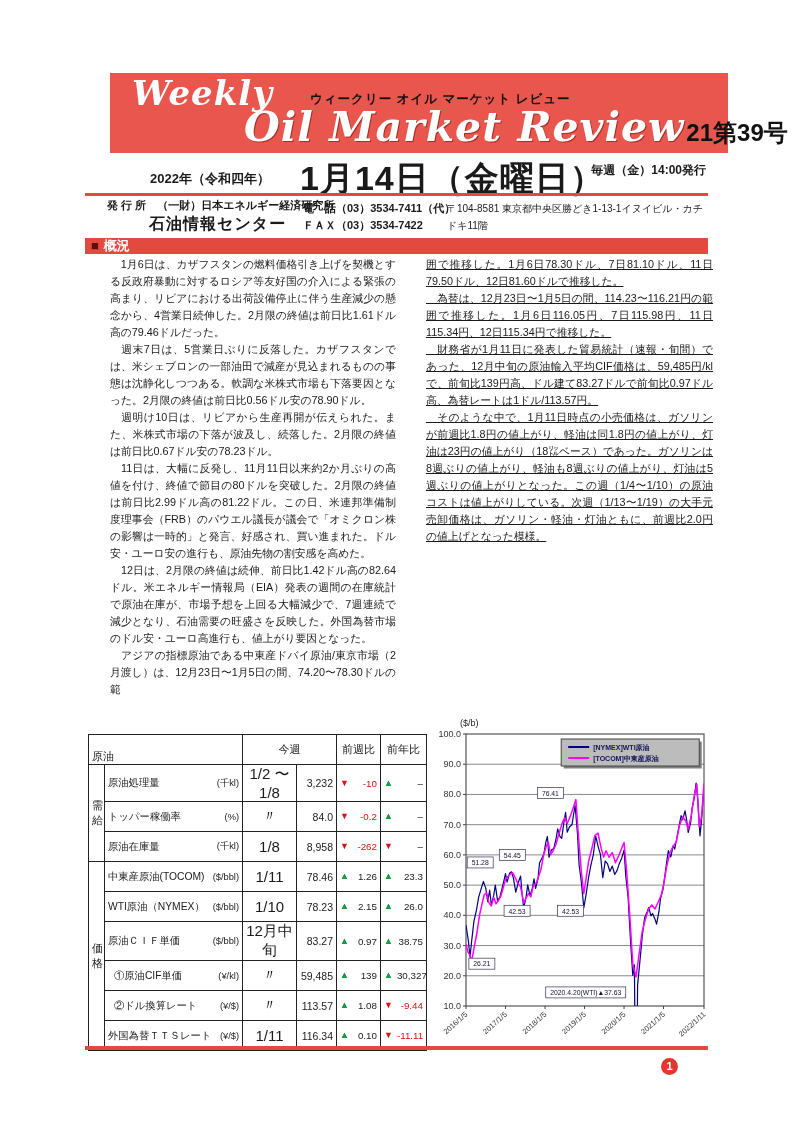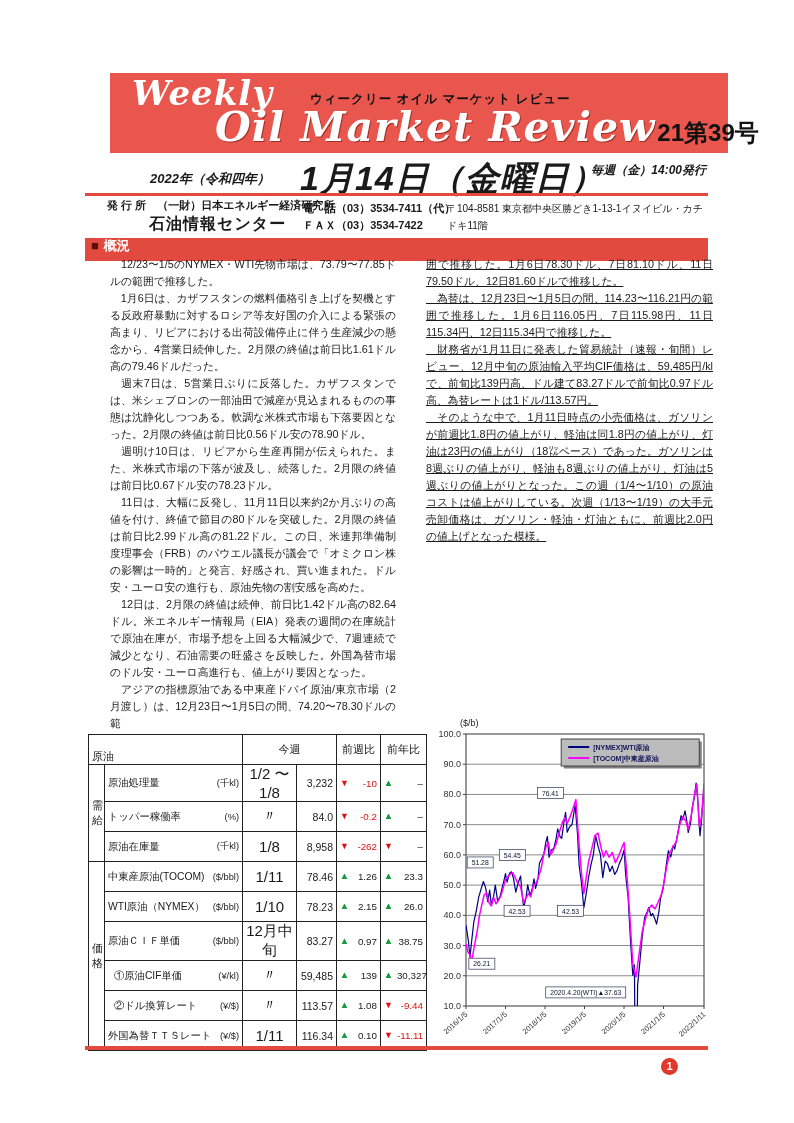--- a/index.html
+++ b/index.html
@@ -3,39 +3,39 @@
 <meta charset="utf-8">
 <style>
   html,body{margin:0;padding:0;background:#ffffff;}
   .page{position:relative;width:794px;height:1123px;background:#fff;overflow:hidden;
         font-family:"Liberation Sans",sans-serif;color:#1a1a1a;}
   
   .banner{position:absolute;left:110px;top:73px;width:580px;height:80px;background:#e8564d;padding-left:38px;}
   .w-script{position:absolute;left:22px;top:0px;color:#fff;font-family:"DejaVu Serif",serif;
             font-style:italic;font-weight:bold;font-size:34px;letter-spacing:1px;}
   .kata{position:absolute;left:200px;top:18px;color:#111;font-weight:bold;font-size:12.5px;letter-spacing:1px;}
-  .omr-row{position:absolute;left:105px;top:30px;white-space:nowrap;}
+  .omr-row{position:absolute;left:134px;top:30px;white-space:nowrap;}
   .omr{color:#fff;font-family:"DejaVu Serif",serif;font-style:italic;font-weight:bold;
        font-size:41px;letter-spacing:1px;text-shadow:1px 1px 0 #a03028;}
   .issue{color:#111;font-weight:bold;font-size:24px;margin-left:2px;}
   
-  .daterow{position:absolute;left:85px;top:156px;width:623px;height:36px;font-style:italic;}
+  .daterow{position:absolute;left:85px;top:156px;width:623px;height:36px;}
   .year{position:absolute;left:65px;top:14px;font-size:13px;font-weight:bold;}
   .bigdate{position:absolute;left:215px;top:0px;font-size:34px;font-weight:bold;letter-spacing:1px;}
   .sched{position:absolute;right:2px;top:6px;font-size:12px;font-weight:bold;}
   .rule-thin{position:absolute;left:85px;width:623px;height:3px;background:#e2493f;}
   
   .pub{position:absolute;left:85px;top:198px;width:623px;height:36px;font-size:11px;}
   .pub .c1{position:absolute;left:22px;top:0;}
   .pub .c1 .l1{font-weight:bold;font-size:11px;}
   .pub .c1 .l2{font-weight:bold;font-size:16px;margin-top:1px;margin-left:42px;letter-spacing:1px;}
   .pub .c2{position:absolute;left:218px;top:2px;line-height:17px;font-weight:bold;}
   .pub .c3{position:absolute;left:362px;top:2px;line-height:17px;font-size:10px;}
   
-  .secbar{position:absolute;left:85px;top:238px;width:623px;height:23px;background:#e2493f;
+  .secbar{position:absolute;left:85px;top:238px;width:623px;height:16px;background:#e2493f;
           color:#fff;font-weight:bold;font-size:13px;line-height:16px;}
   .secbar .sq{color:#5d100a;margin:0 5px 0 6px;}
   
   .col{position:absolute;top:256px;font-size:10.8px;line-height:17px;text-align:justify;}
   .col p{margin:0;}
   .col-l{left:110px;width:286px;}
   .col-r{left:426px;width:287px;text-decoration:underline;}
   
   .tblwrap{position:absolute;left:88px;top:734px;width:340px;}
   table.sum{border-collapse:collapse;width:338px;table-layout:fixed;font-size:10.5px;border-radius:12px;}
@@ -98,32 +98,31 @@
       <div>〒104-8581 東京都中央区勝どき1-13-1イヌイビル・カチドキ11階</div>
       <div>ホームページ  https://oil-info.ieej.or.jp</div>
     </div>
   </div>
 
   <div class="secbar">
     <span class="sq">■</span><span>概況</span>
   </div>
 
   <div class="col col-l" id="col-left">
-      <p>　12/23〜1/5のNYMEX・WTI先物市場は、73.79〜77.85ドルの範囲で推移した。</p>
       <p>　1月6日は、カザフスタンの燃料価格引き上げを契機とする反政府暴動に対するロシア等友好国の介入による緊張の高まり、リビアにおける出荷設備停止に伴う生産減少の懸念から、4営業日続伸した。2月限の終値は前日比1.61ドル高の79.46ドルだった。</p>
       <p>　週末7日は、5営業日ぶりに反落した。カザフスタンでは、米シェブロンの一部油田で減産が見込まれるものの事態は沈静化しつつある。軟調な米株式市場も下落要因となった。2月限の終値は前日比0.56ドル安の78.90ドル。</p>
       <p>　週明け10日は、リビアから生産再開が伝えられた。また、米株式市場の下落が波及し、続落した。2月限の終値は前日比0.67ドル安の78.23ドル。</p>
       <p>　11日は、大幅に反発し、11月11日以来約2か月ぶりの高値を付け、終値で節目の80ドルを突破した。2月限の終値は前日比2.99ドル高の81.22ドル。この日、米連邦準備制度理事会（FRB）のパウエル議長が議会で「オミクロン株の影響は一時的」と発言、好感され、買い進まれた。ドル安・ユーロ安の進行も、原油先物の割安感を高めた。</p>
       <p>　12日は、2月限の終値は続伸、前日比1.42ドル高の82.64ドル。米エネルギー情報局（EIA）発表の週間の在庫統計で原油在庫が、市場予想を上回る大幅減少で、7週連続で減少となり、石油需要の旺盛さを反映した。外国為替市場のドル安・ユーロ高進行も、値上がり要因となった。</p>
       <p>　アジアの指標原油である中東産ドバイ原油/東京市場（2月渡し）は、12月23日〜1月5日の間、74.20〜78.30ドルの範</p>
     </div>
   <div class="col col-r" id="col-right">
       <p>囲で推移した。1月6日78.30ドル、7日81.10ドル、11日79.50ドル、12日81.60ドルで推移した。</p>
       <p>　為替は、12月23日〜1月5日の間、114.23〜116.21円の範囲で推移した。1月6日116.05円、7日115.98円、11日115.34円、12日115.34円で推移した。</p>
-      <p>　財務省が1月11日に発表した貿易統計（速報・旬間）レビュー、12月中旬の原油輸入平均CIF価格は、59,485円/klで、前旬比139円高、ドル建て83.27ドルで前旬比0.97ドル高、為替レートは1ドル/113.57円。</p>
+      <p>　財務省が1月11日に発表した貿易統計（速報・旬間）であった、12月中旬の原油輸入平均CIF価格は、59,485円/klで、前旬比139円高、ドル建て83.27ドルで前旬比0.97ドル高、為替レートは1ドル/113.57円。</p>
       <p>　そのような中で、1月11日時点の小売価格は、ガソリンが前週比1.8円の値上がり、軽油は同1.8円の値上がり、灯油は23円の値上がり（18㍑ベース）であった。ガソリンは8週ぶりの値上がり、軽油も8週ぶりの値上がり、灯油は5週ぶりの値上がりとなった。この週（1/4〜1/10）の原油コストは値上がりしている。次週（1/13〜1/19）の大手元売卸価格は、ガソリン・軽油・灯油ともに、前週比2.0円の値上げとなった模様。</p>
     </div>
 
   <div class="tblwrap">
     <table class="sum">
       <colgroup>
         <col style="width:16px">
           <col style="width:138px">
           <col style="width:54px">
         <col style="width:40px">

